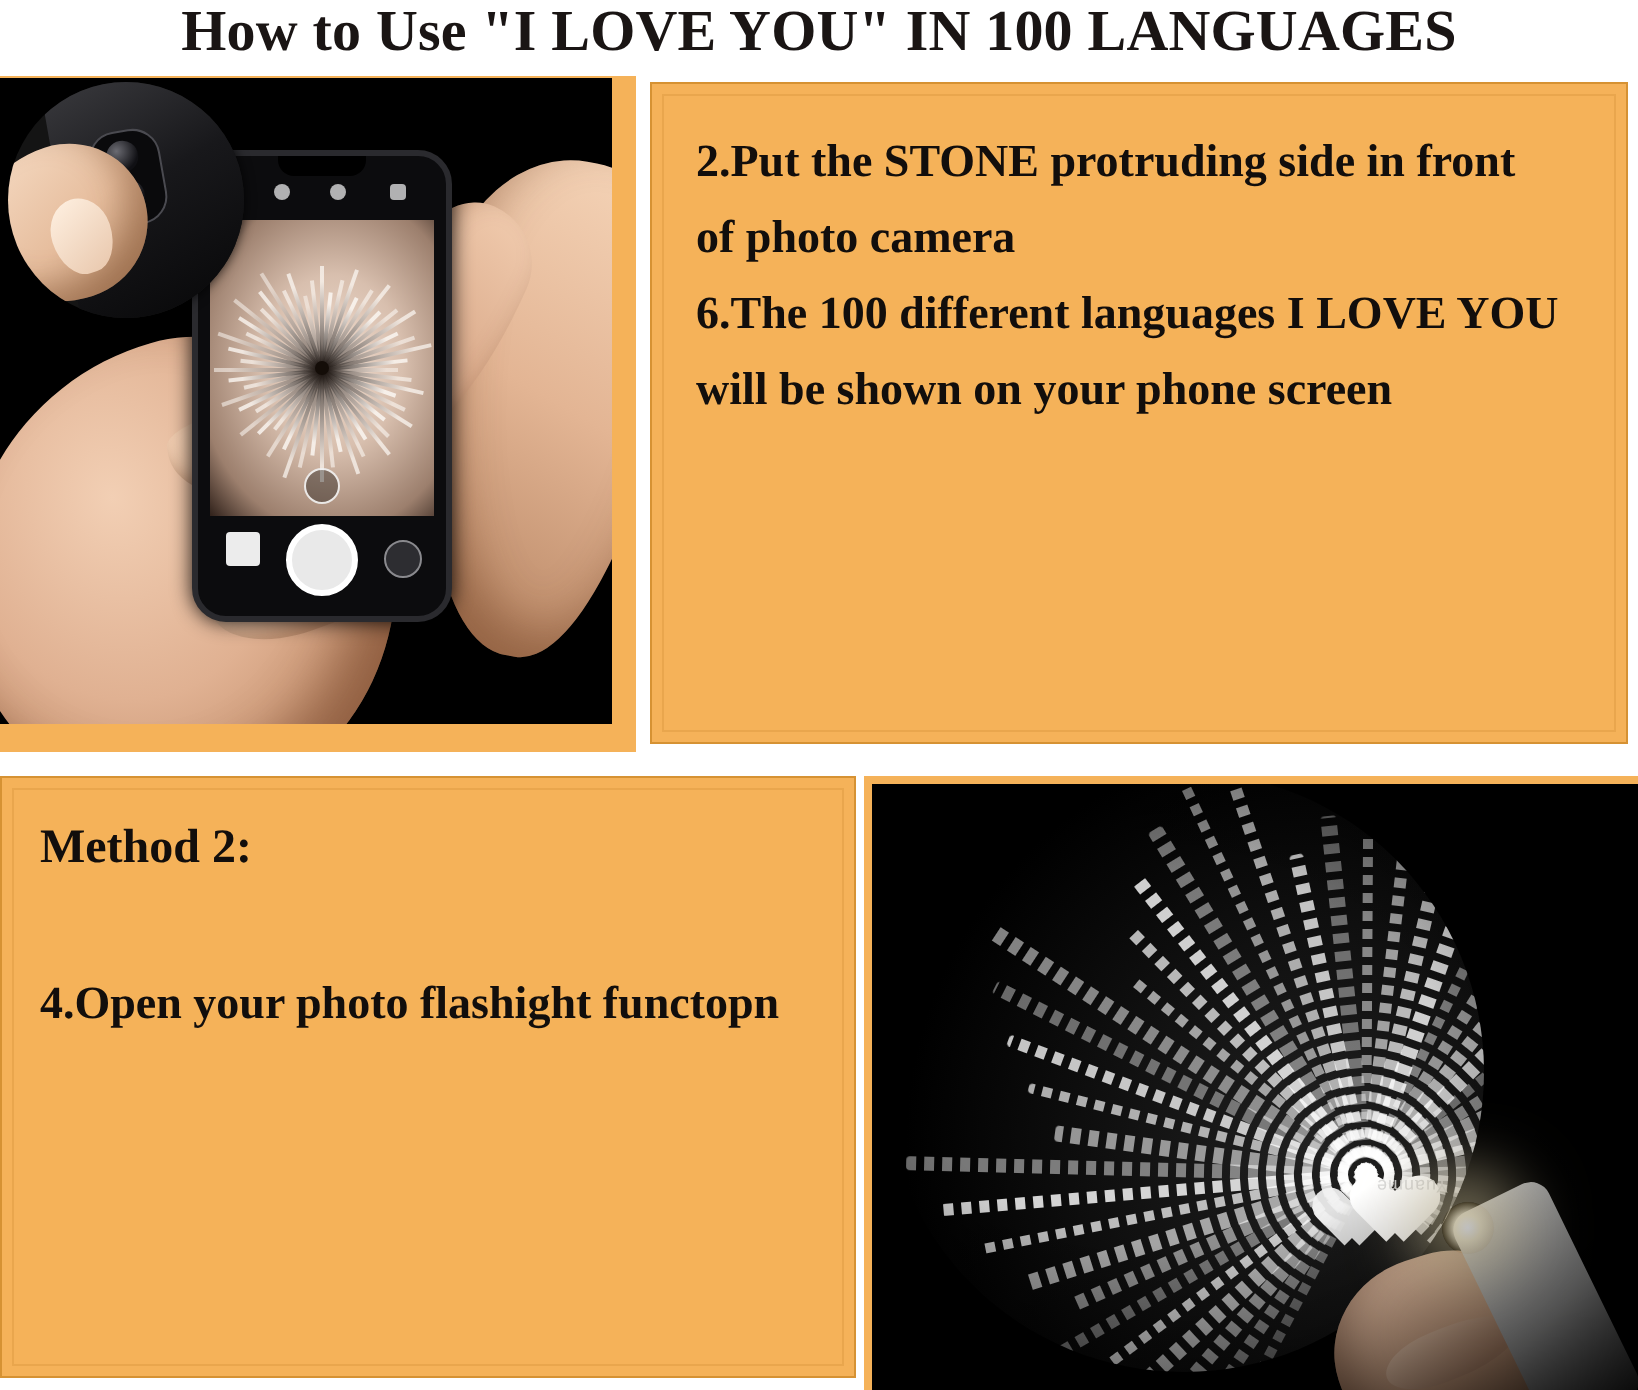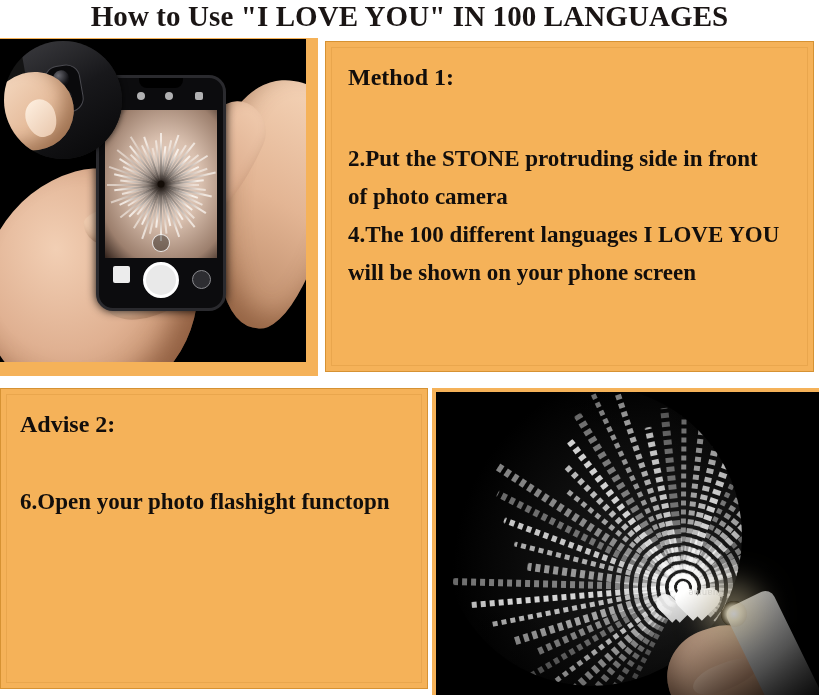--- a/index.html
+++ b/index.html
@@ -493,38 +493,37 @@
           <div class="inset-finger"></div>
           <div class="inset-nail"></div>
         </div>
 
       </div>
     </div>
   </div>
 
   <div class="method-box box-m1">
     <div class="method-box-inner">
-      <div class="method-title">Method 1:</div>
       <ul class="method-steps">
         <li>2.Put the STONE protruding side in front
 of photo camera</li>
-        <li>4.The 100 different languages I LOVE YOU
+        <li>6.The 100 different languages I LOVE YOU
 will be shown on your phone screen</li>
       </ul>
     </div>
   </div>
 </div>
 
 <div class="row2">
 
   <div class="method-box box-m2">
     <div class="method-box-inner">
-      <div class="method-title">Advise 2:</div>
+      <div class="method-title">Method 2:</div>
       <ul class="method-steps">
-        <li>6.Open your photo flashight functopn</li>
+        <li>4.Open your photo flashight functopn</li>
       </ul>
     </div>
   </div>
 
   <div class="photo-frame-br">
     <div class="photo-br">
       <div class="proj-disc">
         <div class="rays" id="raysBR">
             <span style="transform: rotate(118deg); width: 150px; opacity: 0.4; height: 5px;"></span>
             <span style="transform: rotate(124.348deg); width: 167px; opacity: 0.51; height: 6px;"></span>

